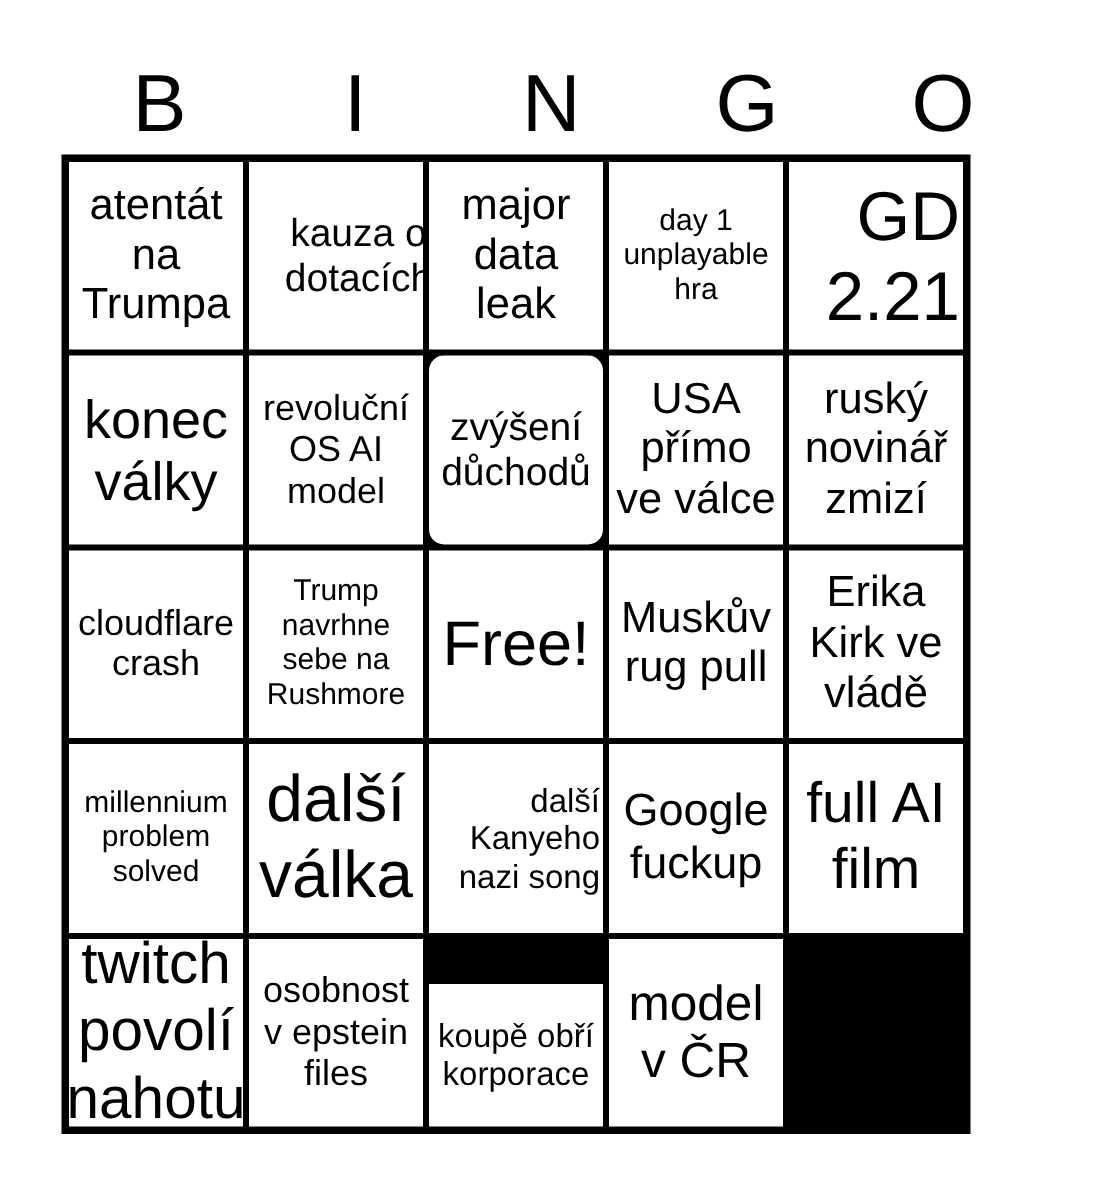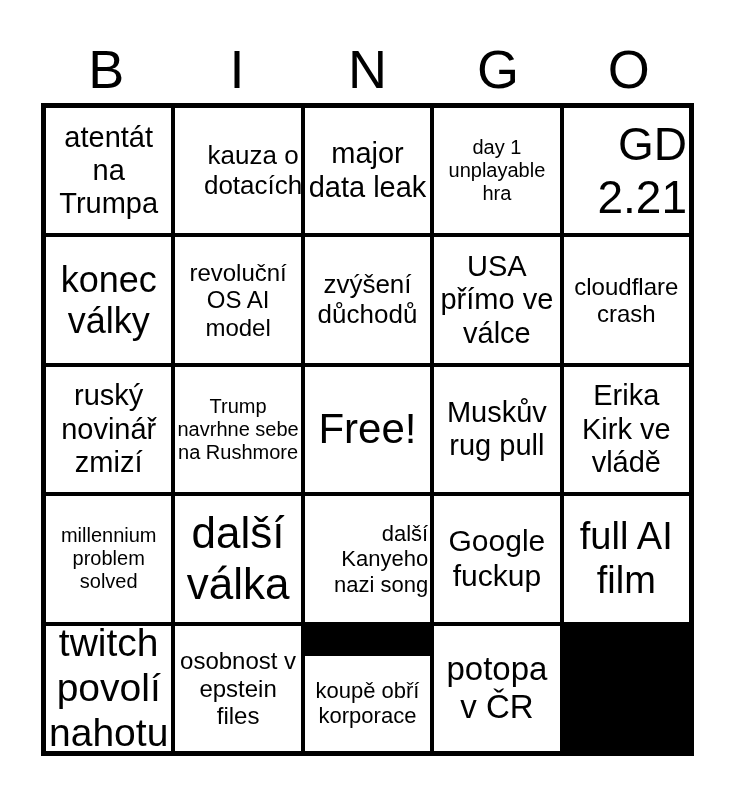--- a/index.html
+++ b/index.html
@@ -30,21 +30,21 @@
     justify-content: center;
     font-size: 54px;
     line-height: 1;
     padding-bottom: 7px;
     color: #000000;
   }
   .bingo-grid {
     position: absolute;
     left: 41px;
     top: 103px;
-    width: 653px;
+    width: 606px;
     height: 653px;
     box-sizing: border-box;
     background: #000000;
     padding: 5px;
     display: grid;
     grid-template-columns: repeat(5, 1fr);
     grid-template-rows: repeat(5, 1fr);
     gap: 4px;
   }
   .cell {
@@ -75,32 +75,32 @@
   </div>
 
   <div class="bingo-grid">
       <div class="cell" style="font-size: 29px;">atentát na Trumpa</div>
       <div class="cell" style="font-size: 26px; padding-left: 32px;">kauza o dotacích</div>
       <div class="cell" style="font-size: 29px;">major data leak</div>
       <div class="cell" style="font-size: 20px;">day 1 unplayable hra</div>
       <div class="cell" style="font-size: 46px; text-align: right;">GD 2.21</div>
       <div class="cell" style="font-size: 36px;">konec války</div>
       <div class="cell" style="font-size: 24px;">revoluční OS AI model</div>
-      <div class="cell" style="font-size: 26px;">zvýšení důchodů</div>
+      <div class="cell" style="font-size: 26px; border-radius: 10px;">zvýšení důchodů</div>
       <div class="cell" style="font-size: 29px;">USA přímo ve válce</div>
+      <div class="cell" style="font-size: 29px;">ruský novinář zmizí</div>
       <div class="cell" style="font-size: 24px;">cloudflare crash</div>
-      <div class="cell" style="font-size: 29px;">ruský novinář zmizí</div>
       <div class="cell" style="font-size: 20px;">Trump navrhne sebe na Rushmore</div>
       <div class="cell" style="font-size: 42px;">Free!</div>
       <div class="cell" style="font-size: 29px;">Muskův rug pull</div>
       <div class="cell" style="font-size: 29px;">Erika Kirk ve vládě</div>
       <div class="cell" style="font-size: 20px;">millennium problem solved</div>
       <div class="cell" style="font-size: 44px;">další válka</div>
       <div class="cell" style="font-size: 22px; text-align: right;">další Kanyeho nazi song</div>
       <div class="cell" style="font-size: 30px;">Google fuckup</div>
       <div class="cell" style="font-size: 38px;">full AI film</div>
       <div class="cell" style="font-size: 39px;">twitch povolí nahotu</div>
       <div class="cell" style="font-size: 24px;">osobnost v epstein files</div>
       <div class="cell" style="font-size: 22px; margin-top: 30px;">koupě obří korporace</div>
-      <div class="cell" style="font-size: 33px;">potopa v ČR</div>
+      <div class="cell" style="font-size: 33px;">model v ČR</div>
     </div>
 
 </div>
 
 </body></html>

